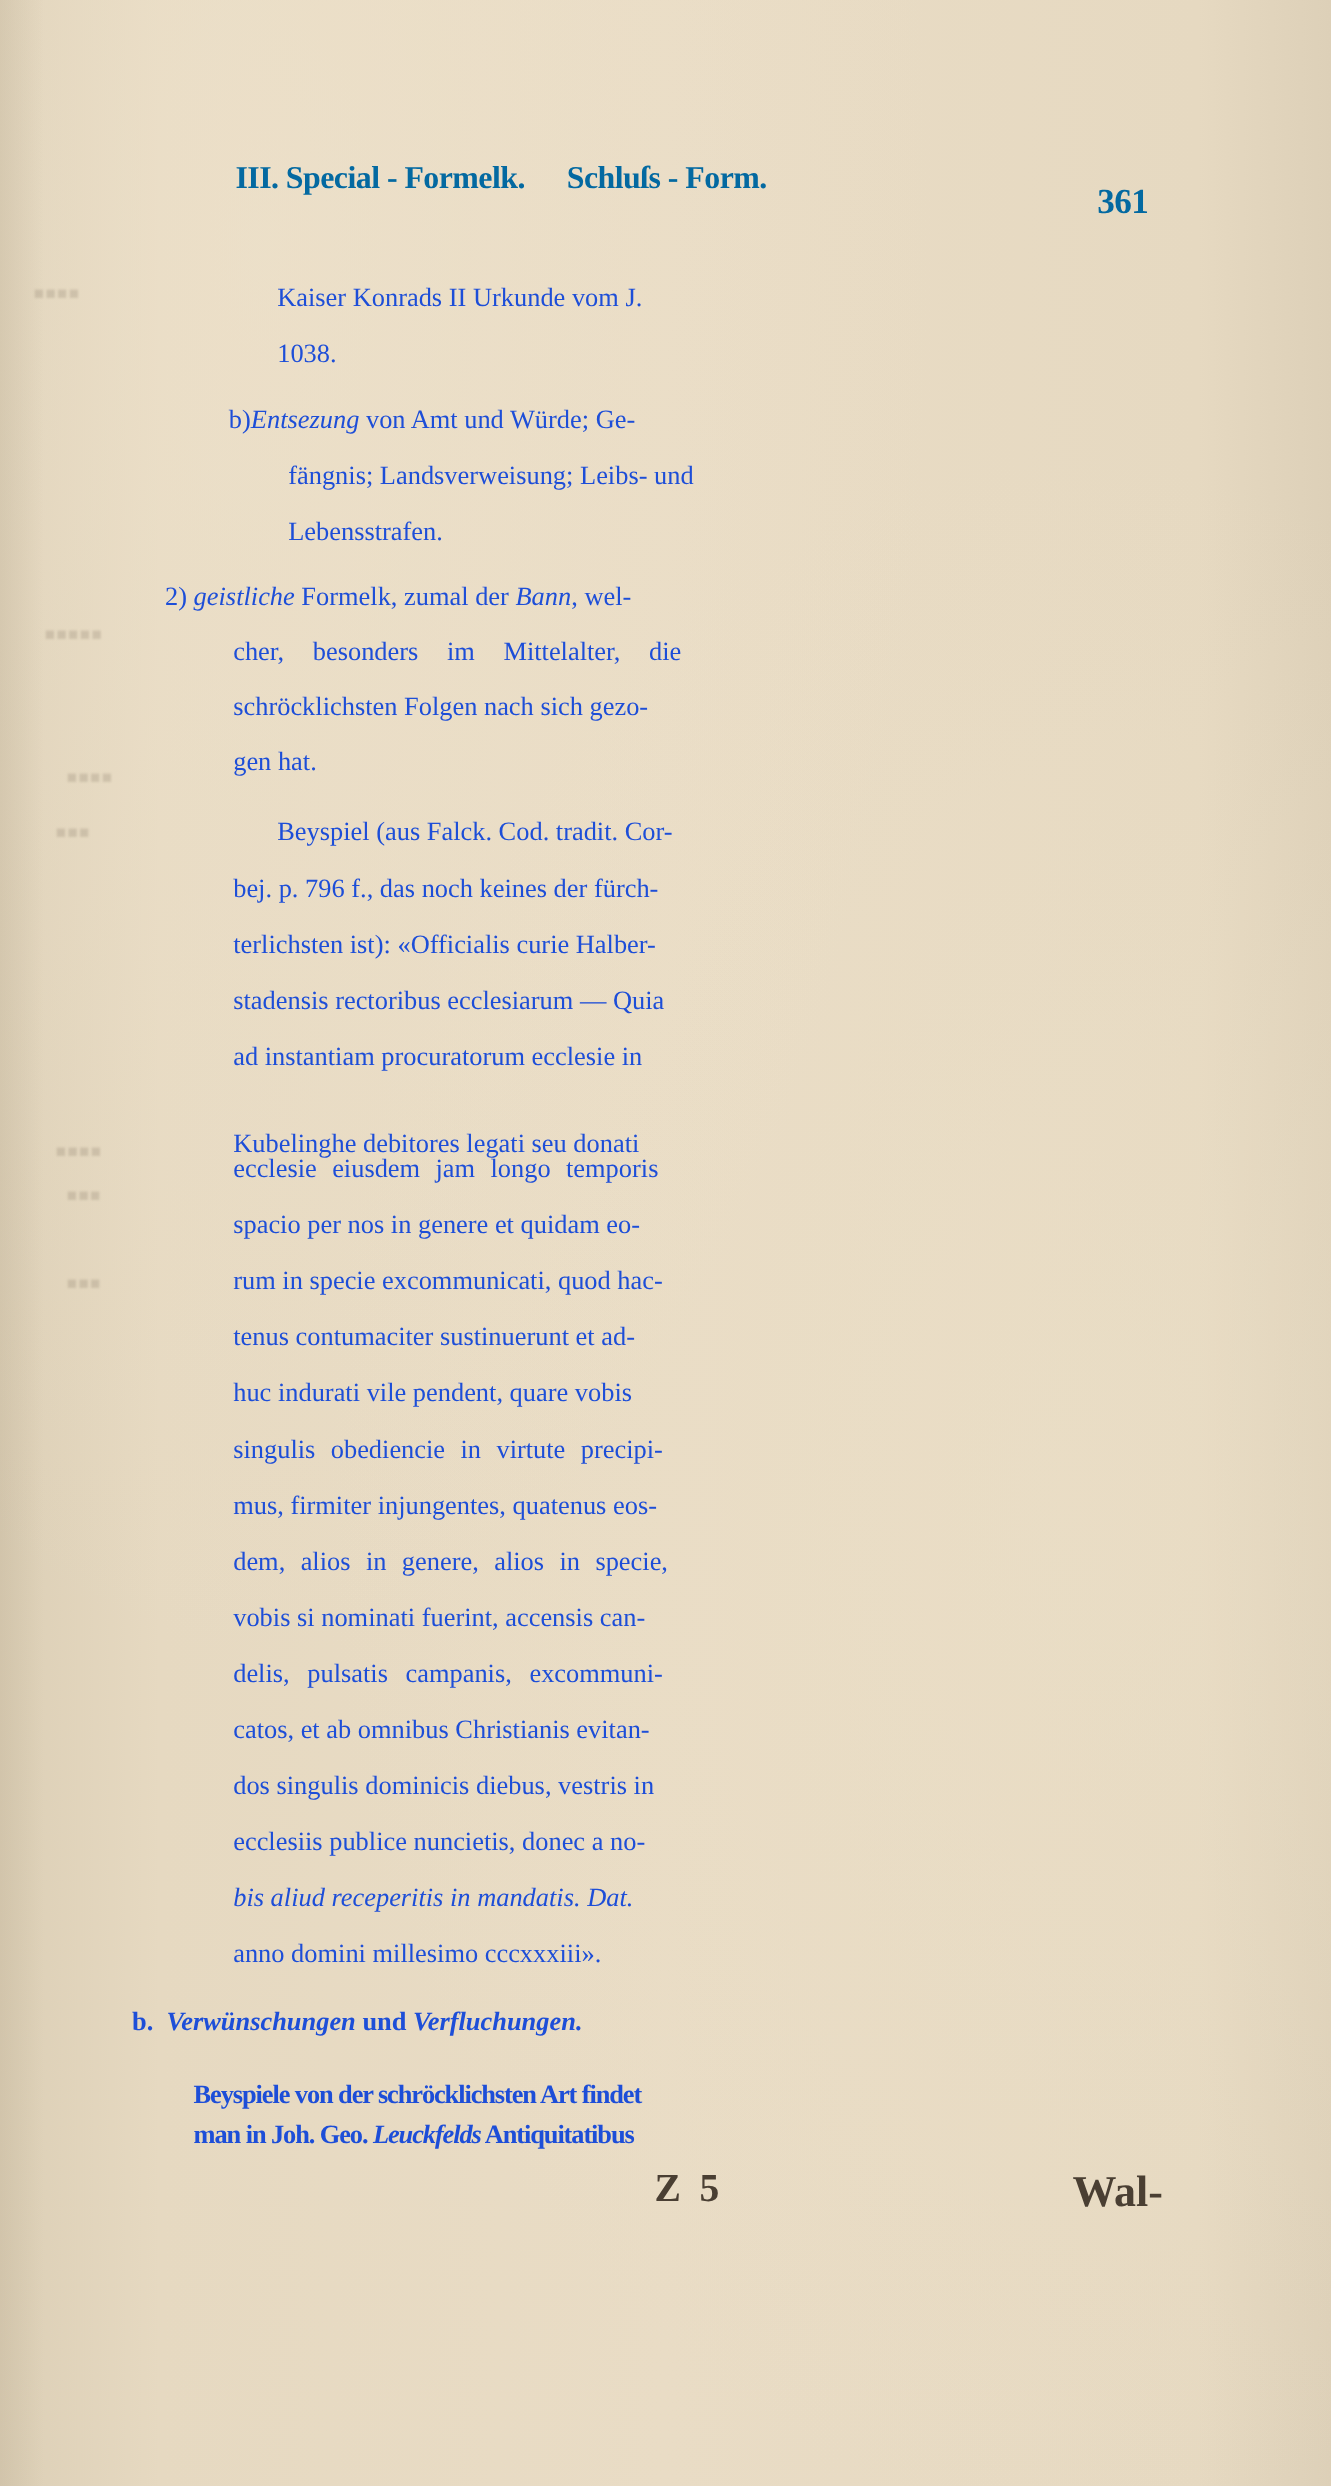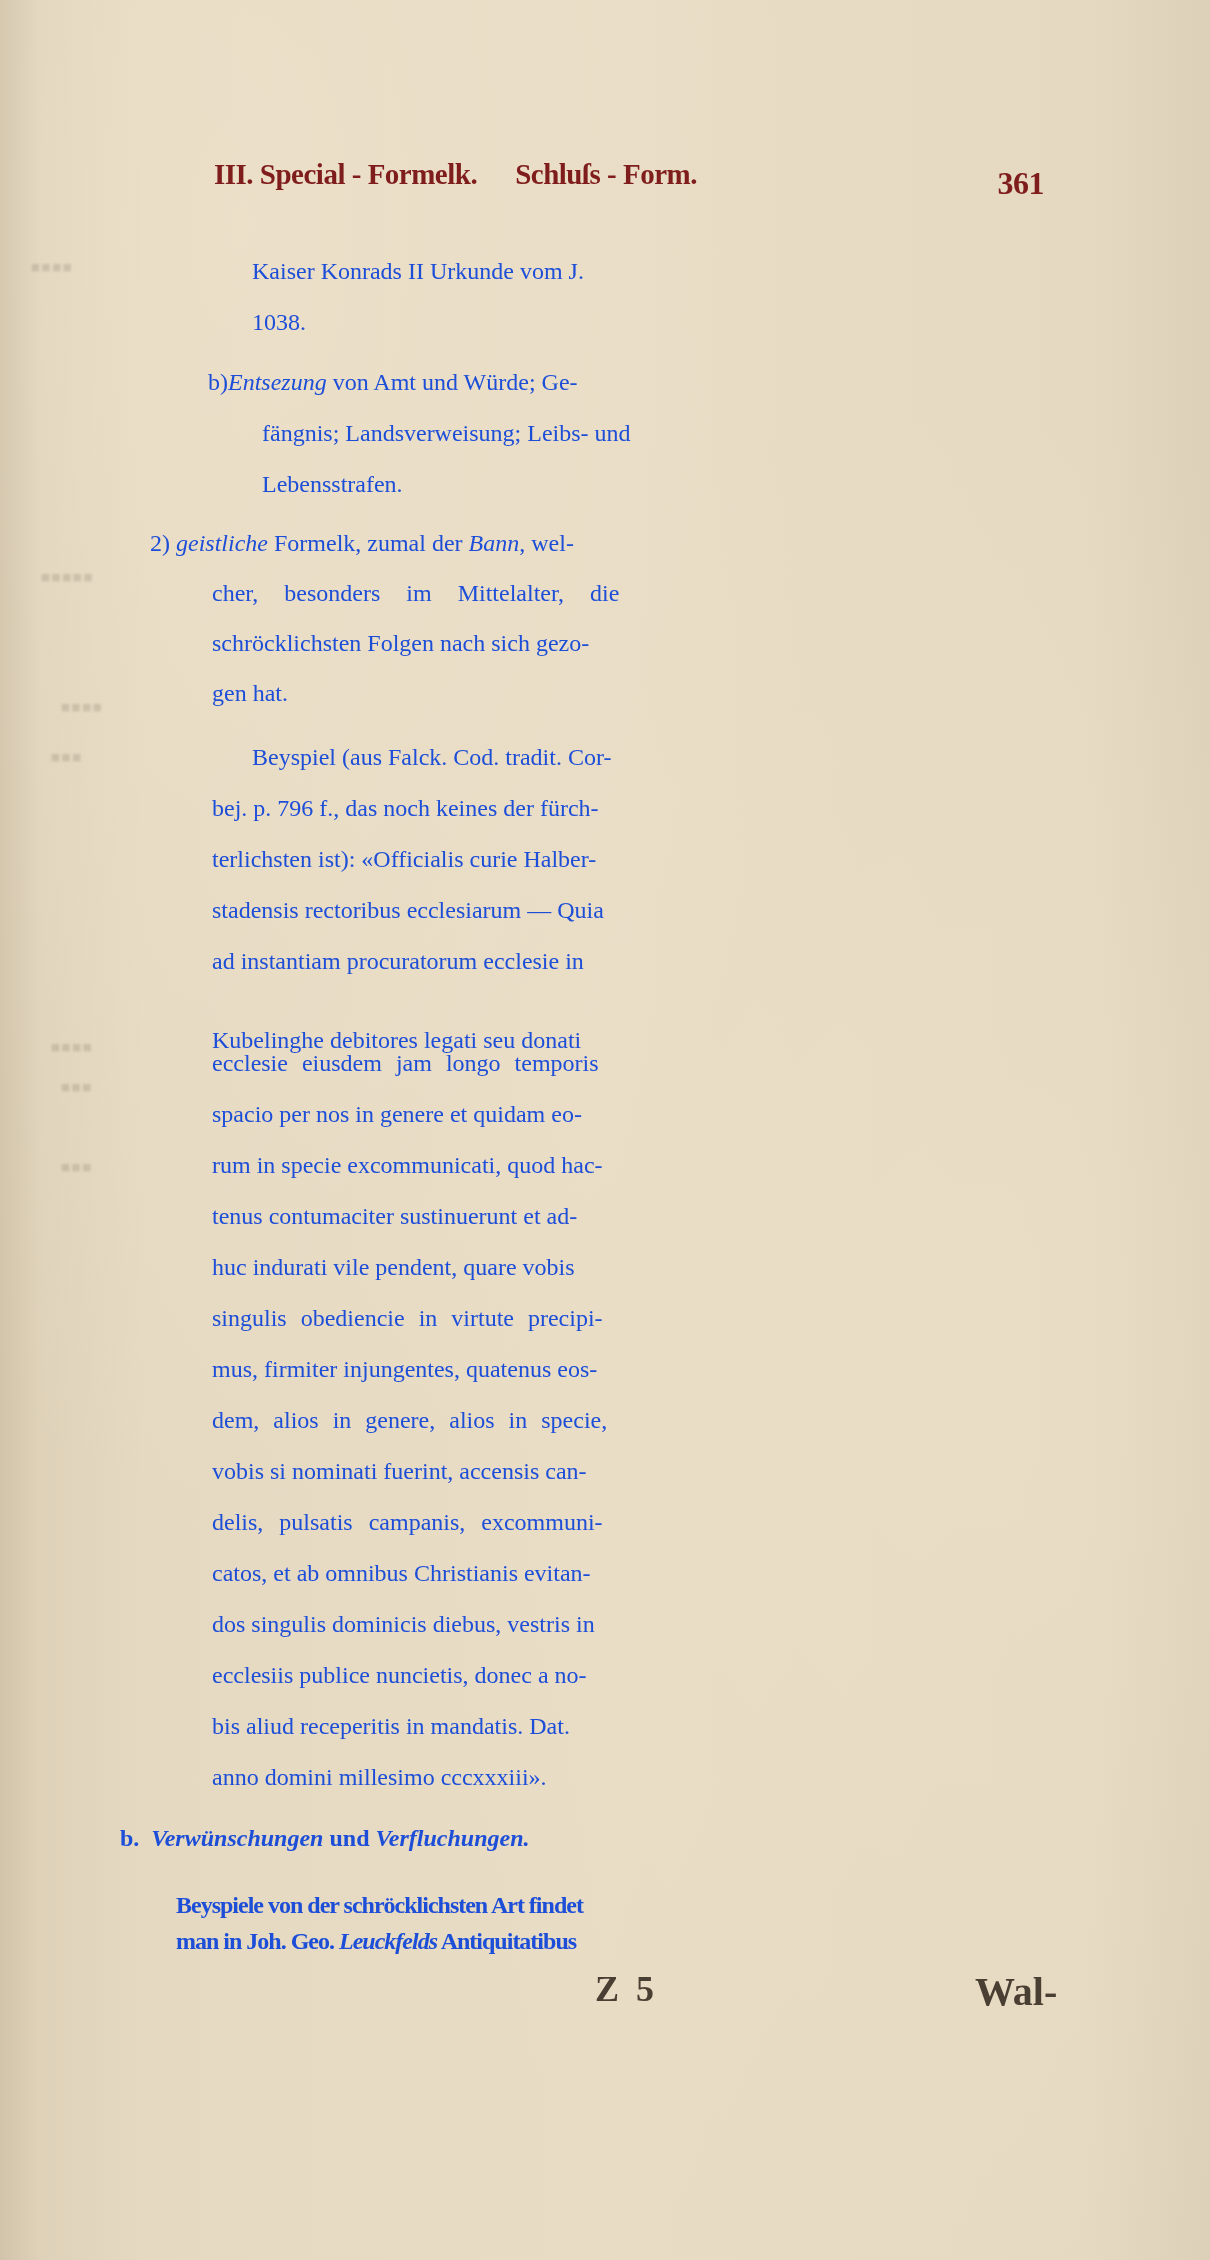--- a/index.html
+++ b/index.html
@@ -37,26 +37,26 @@
       transform: scaleX(-1);
       white-space: nowrap;
     }
 
     .header {
       position: absolute;
       top: 146px;
       left: 214px;
       width: 830px;
       display: flex;
-      align-items: center;
+      align-items: flex-start;
       font-family: "Liberation Serif", serif;
       font-weight: bold;
       font-size: 29px;
       letter-spacing: -0.5px;
-      color: #7f1d1d;
+      color: #0369a1;
     }
     .header .running-left { }
     .header .running-center { margin-left: 38px; }
     .header .page-number { margin-left: auto; font-size: 32px; margin-top: 19px; }
 
     .text {
       position: absolute;
       font-size: 24px;
       line-height: 51px;
       color: #1d4ed8;
@@ -129,21 +129,21 @@
 <div class="text" style="top:1191px;left:212px;">tenus contumaciter sustinuerunt et ad-</div>
 <div class="text" style="top:1242px;left:212px;">huc indurati vile pendent, quare vobis</div>
 <div class="text" style="top:1293px;left:212px;word-spacing:8px;">singulis obediencie in virtute precipi-</div>
 <div class="text" style="top:1344px;left:212px;">mus, firmiter injungentes, quatenus eos-</div>
 <div class="text" style="top:1395px;left:212px;word-spacing:8px;">dem, alios in genere, alios in specie,</div>
 <div class="text" style="top:1446px;left:212px;">vobis si nominati fuerint, accensis can-</div>
 <div class="text" style="top:1497px;left:212px;word-spacing:10px;">delis, pulsatis campanis, excommuni-</div>
 <div class="text" style="top:1548px;left:212px;">catos, et ab omnibus Christianis evitan-</div>
 <div class="text" style="top:1599px;left:212px;">dos singulis dominicis diebus, vestris in</div>
 <div class="text" style="top:1650px;left:212px;">ecclesiis publice nuncietis, donec a no-</div>
-<div class="text" style="top:1701px;left:212px;">bis aliud receperitis in mandatis. Dat.</div>
+<div class="text" style="top:1701px;left:212px;font-style:italic;">bis aliud receperitis in mandatis. Dat.</div>
 <div class="text" style="top:1752px;left:212px;">anno domini millesimo cccxxxiii».</div>
 
 <div class="text" style="top:1813px;left:120px;font-weight:bold;">
   <span>b.</span>&nbsp;
   <i>Verwünschungen</i><span style="white-space:pre;"> und </span><i>Verfluchungen.</i>
 </div>
 <div class="text" style="top:1880px;left:176px;font-weight:bold;letter-spacing:-1px;">Beyspiele von der schröcklichsten Art findet</div>
 <div class="text" style="top:1916px;left:176px;font-weight:bold;letter-spacing:-1px;">
   <span style="white-space:pre;">man in Joh. Geo. </span><i>Leuckfelds</i><span style="white-space:pre;"> Antiquitatibus</span>
 </div>

